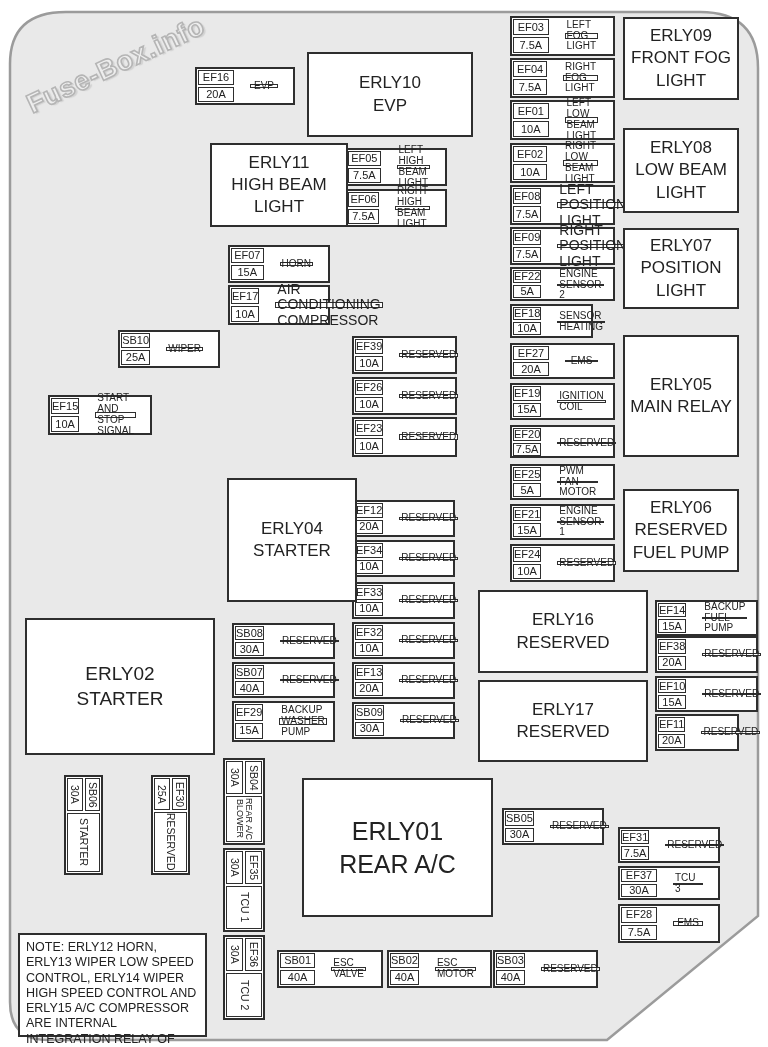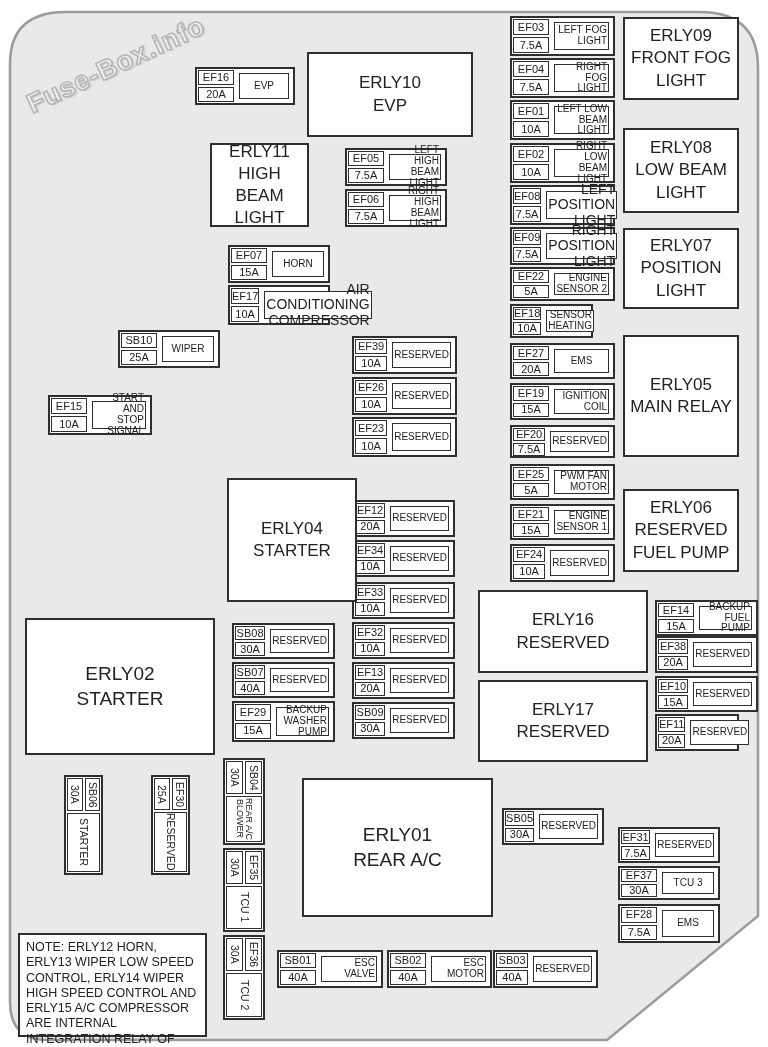--- a/index.html
+++ b/index.html
@@ -19,23 +19,23 @@
     text-shadow:2px 2px 1px #d2d2d2;
     white-space:nowrap; user-select:none;
   }
 
   
   .fuse { position:absolute; display:flex; background:#fff; border:2px solid #2e2e2e; }
   .fl { width:38px; display:flex; flex-direction:column; }
   .fc { flex:1; margin:1px; border:1.5px solid #2e2e2e; background:#fff;
         display:flex; align-items:center; justify-content:center;
         font-size:11px; line-height:1; white-space:nowrap; }
-  .fd { flex:1; margin:4px; border:1.5px solid #2e2e2e; background:#fff;
+  .fd { flex:1; margin:15px; border:1.5px solid #2e2e2e; background:#fff;
         display:flex; align-items:center; justify-content:center;
-        text-align:right; font-size:10px; line-height:1.08; padding:0 1px; }
+        text-align:left; font-size:10px; line-height:1.08; padding:0 1px; }
   .fd.s { font-size:14px; }
 
   
   .vfuse { position:absolute; display:flex; flex-direction:column; background:#fff; border:2px solid #2e2e2e; }
   .vfl { height:35px; display:flex; }
   .vfl .fc { writing-mode:vertical-rl; font-size:10.5px; }
   .vfd { flex:1; margin:1px; border:1.5px solid #2e2e2e; background:#fff;
          display:flex; align-items:center; justify-content:center;
          writing-mode:vertical-rl; text-align:center; font-size:10.5px; line-height:1.05; }
 
@@ -406,21 +406,21 @@
         <span class="fc">30A</span>
         <span class="fc">EF36</span>
       </div>
       <div class="vfd">TCU 2</div>
     </div>
 
   <div class="relay" style="left:307px;top:52px;width:166px;height:85px">
       <span>ERLY10</span>
       <span>EVP</span>
     </div>
-  <div class="relay" style="left:210px;top:143px;width:99px;height:84px">
+  <div class="relay" style="left:210px;top:143px;width:138px;height:84px">
       <span>ERLY11</span>
       <span>HIGH BEAM LIGHT</span>
     </div>
   <div class="relay" style="left:623px;top:17px;width:116px;height:83px">
       <span>ERLY09</span>
       <span>FRONT FOG LIGHT</span>
     </div>
   <div class="relay" style="left:623px;top:128px;width:116px;height:85px">
       <span>ERLY08</span>
       <span>LOW BEAM LIGHT</span>
@@ -446,20 +446,20 @@
       <span>STARTER</span>
     </div>
   <div class="relay" style="left:478px;top:590px;width:170px;height:83px">
       <span>ERLY16</span>
       <span>RESERVED</span>
     </div>
   <div class="relay" style="left:478px;top:680px;width:170px;height:82px">
       <span>ERLY17</span>
       <span>RESERVED</span>
     </div>
-  <div class="relay" style="left:302px;top:778px;width:191px;height:139px;font-size:19px">
+  <div class="relay" style="left:302px;top:778px;width:191px;height:139px;font-size:25px">
       <span>ERLY01</span>
       <span>REAR A/C</span>
     </div>
 
   <div class="note" style="left:18px;top:933px;width:189px;height:104px">NOTE: ERLY12 HORN, ERLY13 WIPER LOW SPEED CONTROL, ERLY14 WIPER HIGH SPEED CONTROL AND ERLY15 A/C COMPRESSOR ARE INTERNAL INTEGRATION RELAY OF FUSE BOX</div>
 
 </div>
 
 </body></html>

